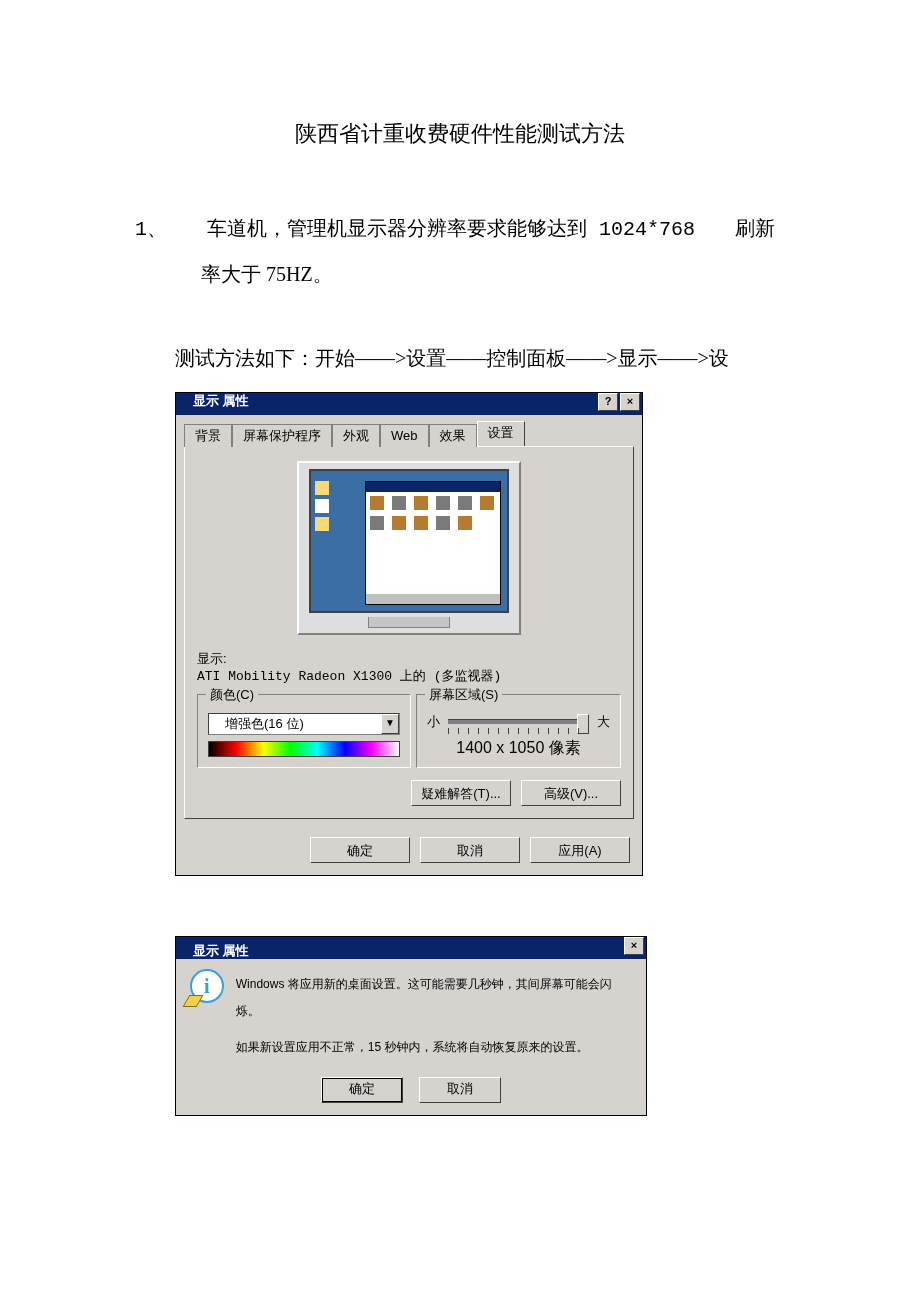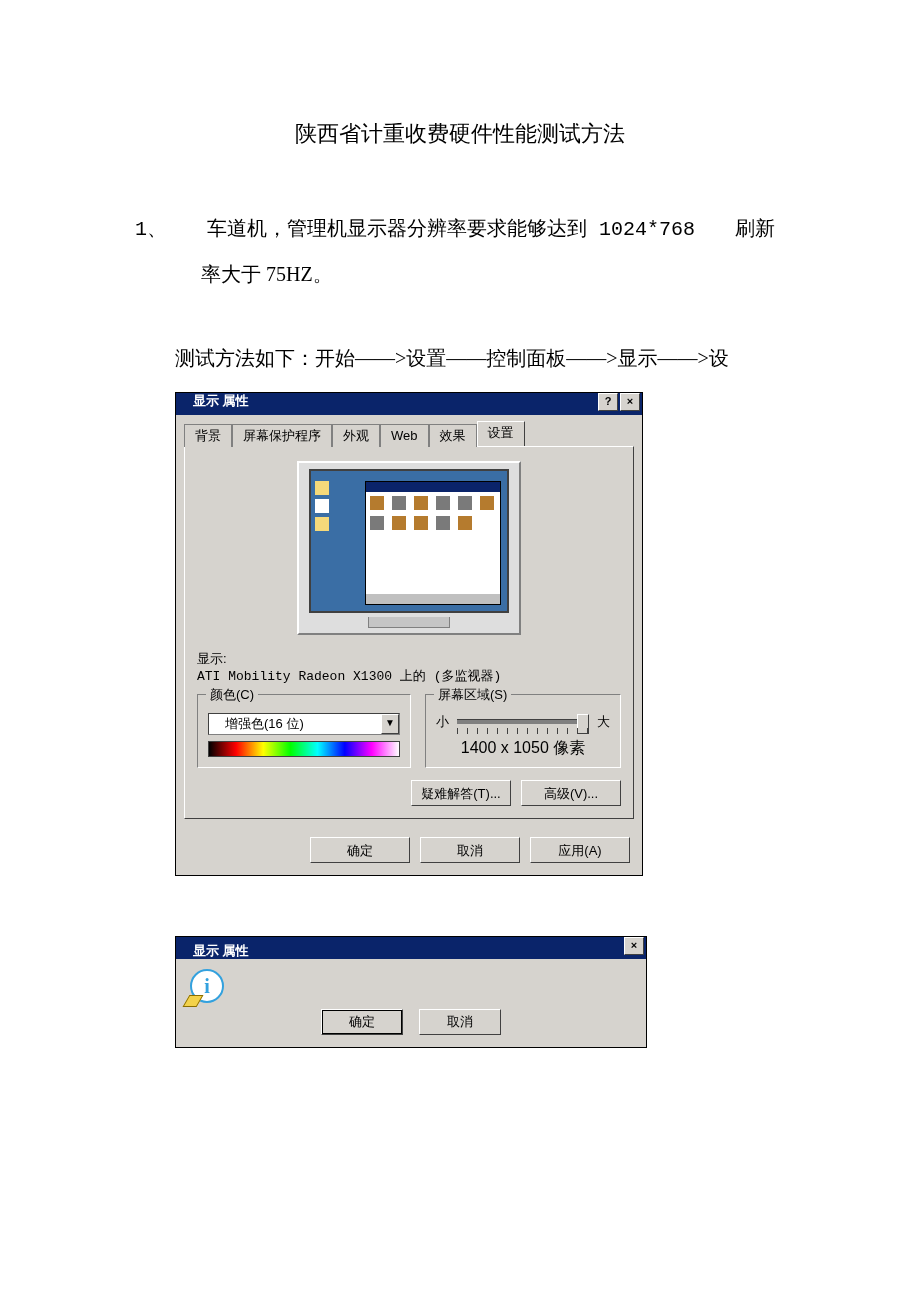--- a/index.html
+++ b/index.html
@@ -118,21 +118,21 @@
     display: flex; flex-direction: column;
   }
   .win-t { height: 10px; background:#0a246a; }
   .win-b { flex:1; display:flex; flex-wrap:wrap; align-content:flex-start; padding:4px; gap:6px 8px; }
   .win-b i { width:14px; height:14px; background:#b57b2e; display:block; }
   .win-b i.b { background:#7a7a7a; }
   .taskbar{ height:10px; background:#c0c0c0; border-top:1px solid #fff; }
   .mon-base{ width:80px;height:10px;background:#c5c5c5;margin-top:4px;border:1px solid #808080;border-top:none; }
   .disp-label { margin: 6px 0 2px 0; font-size: 13px; }
   .disp-value { font-family: Liberation Mono, monospace; font-size: 13px; }
-  .row-cs { display:flex; gap: 14px; margin-top: 10px; }
+  .row-cs { display:flex; gap: 5px; margin-top: 10px; }
   .box {
     border: 1px solid #808080;
     border-right-color:#fff; border-bottom-color:#fff;
     padding: 18px 10px 10px 10px;
     position: relative;
   }
   .box .legend {
     position:absolute; top:-8px; left:8px;
     background:#d6d3ce; padding:0 4px; font-size:13px;
   }
@@ -320,20 +320,24 @@
 
   <div class="dlg2-wrap">
     <div class="dlg2">
       <div class="titlebar">
         <span>显示 属性</span>
         <span class="spacer"></span>
         <span class="tb-btn">×</span>
       </div>
       <div class="dlg2-body">
         <div class="info-ic">i</div>
+        <div class="dlg2-text">
+          <p>Windows 将应用新的桌面设置。这可能需要几秒钟，其间屏幕可能会闪烁。</p>
+          <p>如果新设置应用不正常，15 秒钟内，系统将自动恢复原来的设置。</p>
+        </div>
       </div>
       <div class="dlg2-bt">
         <div class="btn2 def">确定</div>
         <div class="btn2">取消</div>
       </div>
     </div>
   </div>
 </div>
 
 </body></html>

